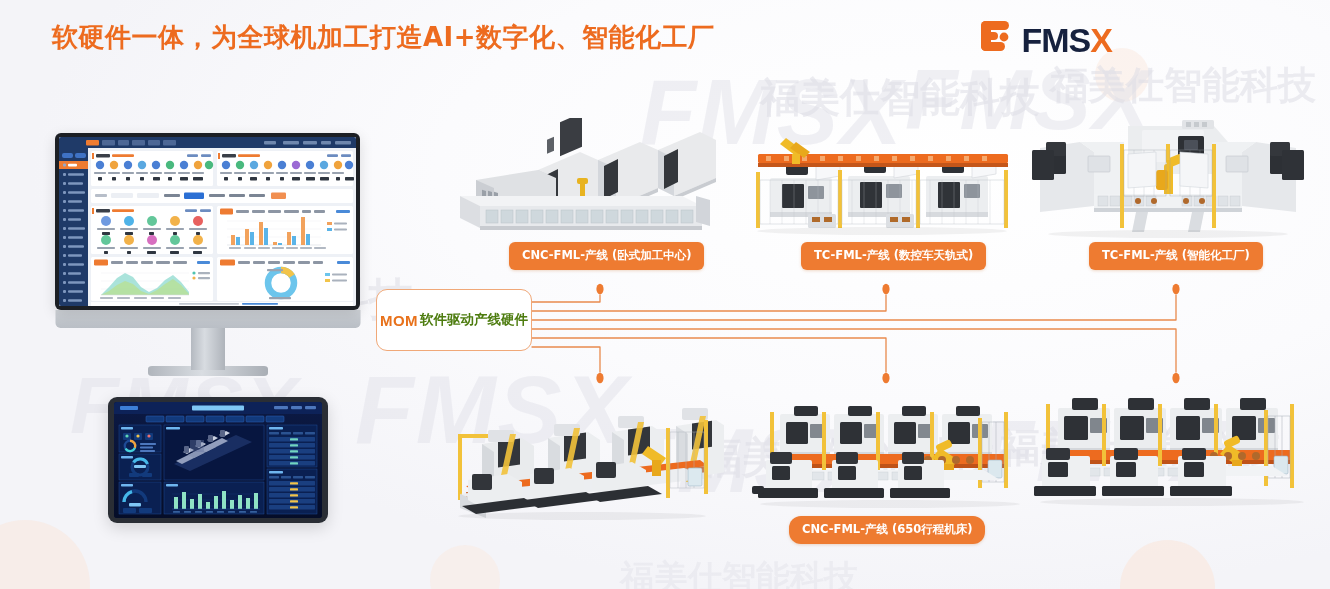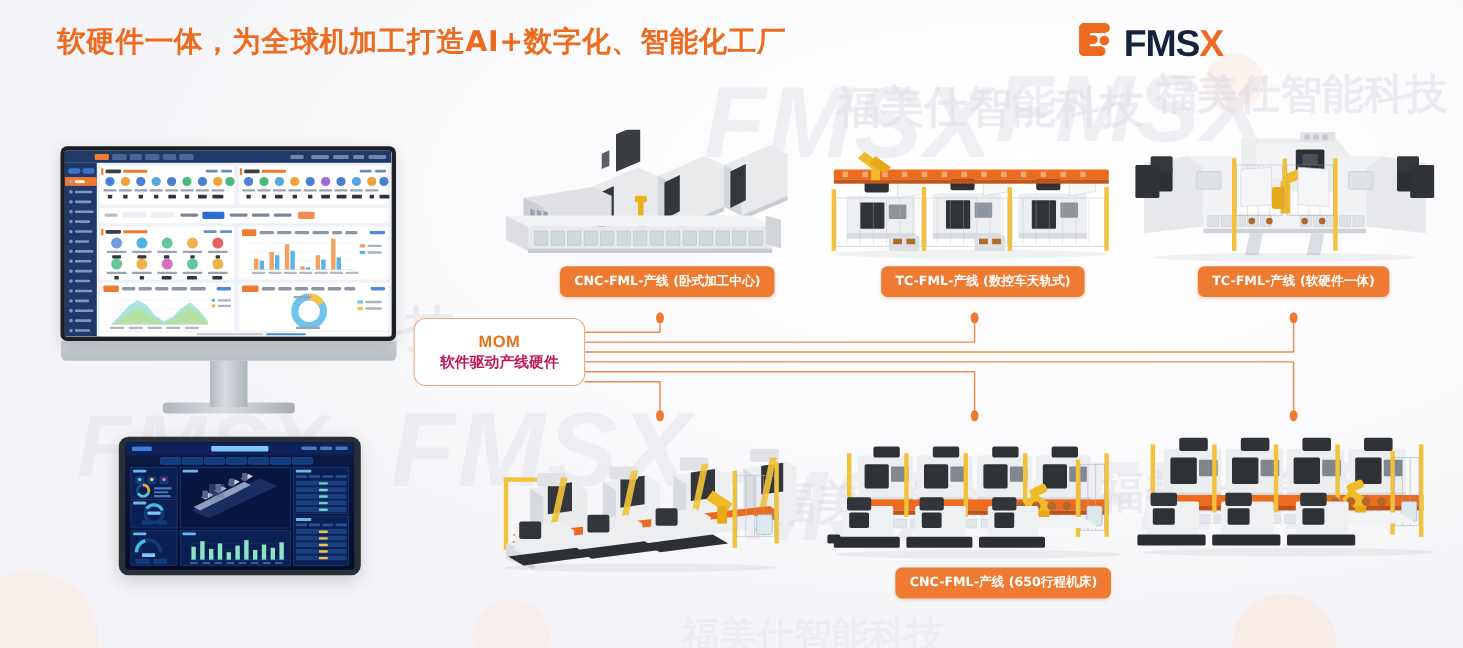--- a/index.html
+++ b/index.html
@@ -95,26 +95,26 @@
     background: #2a2e35; border-radius: 9px; padding: 5px 6px;
     box-shadow: 0 5px 16px rgba(0,0,0,.15);
   }
   .tab-inner { width: 100%; height: 100%; border-radius: 3px; overflow: hidden; background: #0a1230; position: relative; }
 
   
   #mom {
     position: absolute; left: 376px; top: 289px; width: 156px; height: 62px;
     border: 1.6px solid #F0A878; border-radius: 11px;
     background: #ffffff;
-    display: flex; flex-direction: column; align-items: center; justify-content: center;
+    display: flex; flex-direction: row; align-items: center; justify-content: center;
     gap: 2px;
     z-index: 6;
   }
   #mom .mom-t { font-size: 15px; font-weight: 700; color: #E8711A; letter-spacing: .5px; }
-  #mom .mom-s { font-size: 13.5px; font-weight: 700; color: #be185d;
+  #mom .mom-s { font-size: 13.5px; font-weight: 700; color: #4d7c0f;
                 font-family:"DejaVu Sans","Liberation Sans",sans-serif; }
 
   
   .badge {
     position: absolute; z-index: 7;
     background: #EE7B31; color: #fff;
     border-radius: 6px;
     font-size: 11.5px; font-weight: 700;
     padding: 6px 13px 7px;
     white-space: nowrap;
@@ -1205,17 +1205,17 @@
           <rect x="16" y="72" width="20" height="15" rx="1.5" fill="#2e3136"></rect>
           <rect x="2" y="96" width="62" height="10" rx="1.5" fill="#2b2e33"></rect>
         </g>
       </g>
       <ellipse cx="140" cy="112" rx="132" ry="4" fill="#000" opacity=".05"></ellipse>
     </g>
   </svg>
 
   <div class="badge" style="left:801px;top:242px;">TC-FML-产线 (数控车天轨式)</div>
   <div class="badge" style="left:509px;top:242px;">CNC-FML-产线 (卧式加工中心)</div>
-  <div class="badge" style="left:1089px;top:242px;">TC-FML-产线 (软硬件一体)</div>
-
-  <div class="badge" style="left:814px;top:516px;">CNC-FML-产线 (650行程机床)</div>
+  <div class="badge" style="left:1089px;top:242px;">TC-FML-产线 (智能化工厂)</div>
+
+  <div class="badge" style="left:789px;top:516px;border-radius:12px;">CNC-FML-产线 (650行程机床)</div>
 
 </div>
 
 </body></html>

